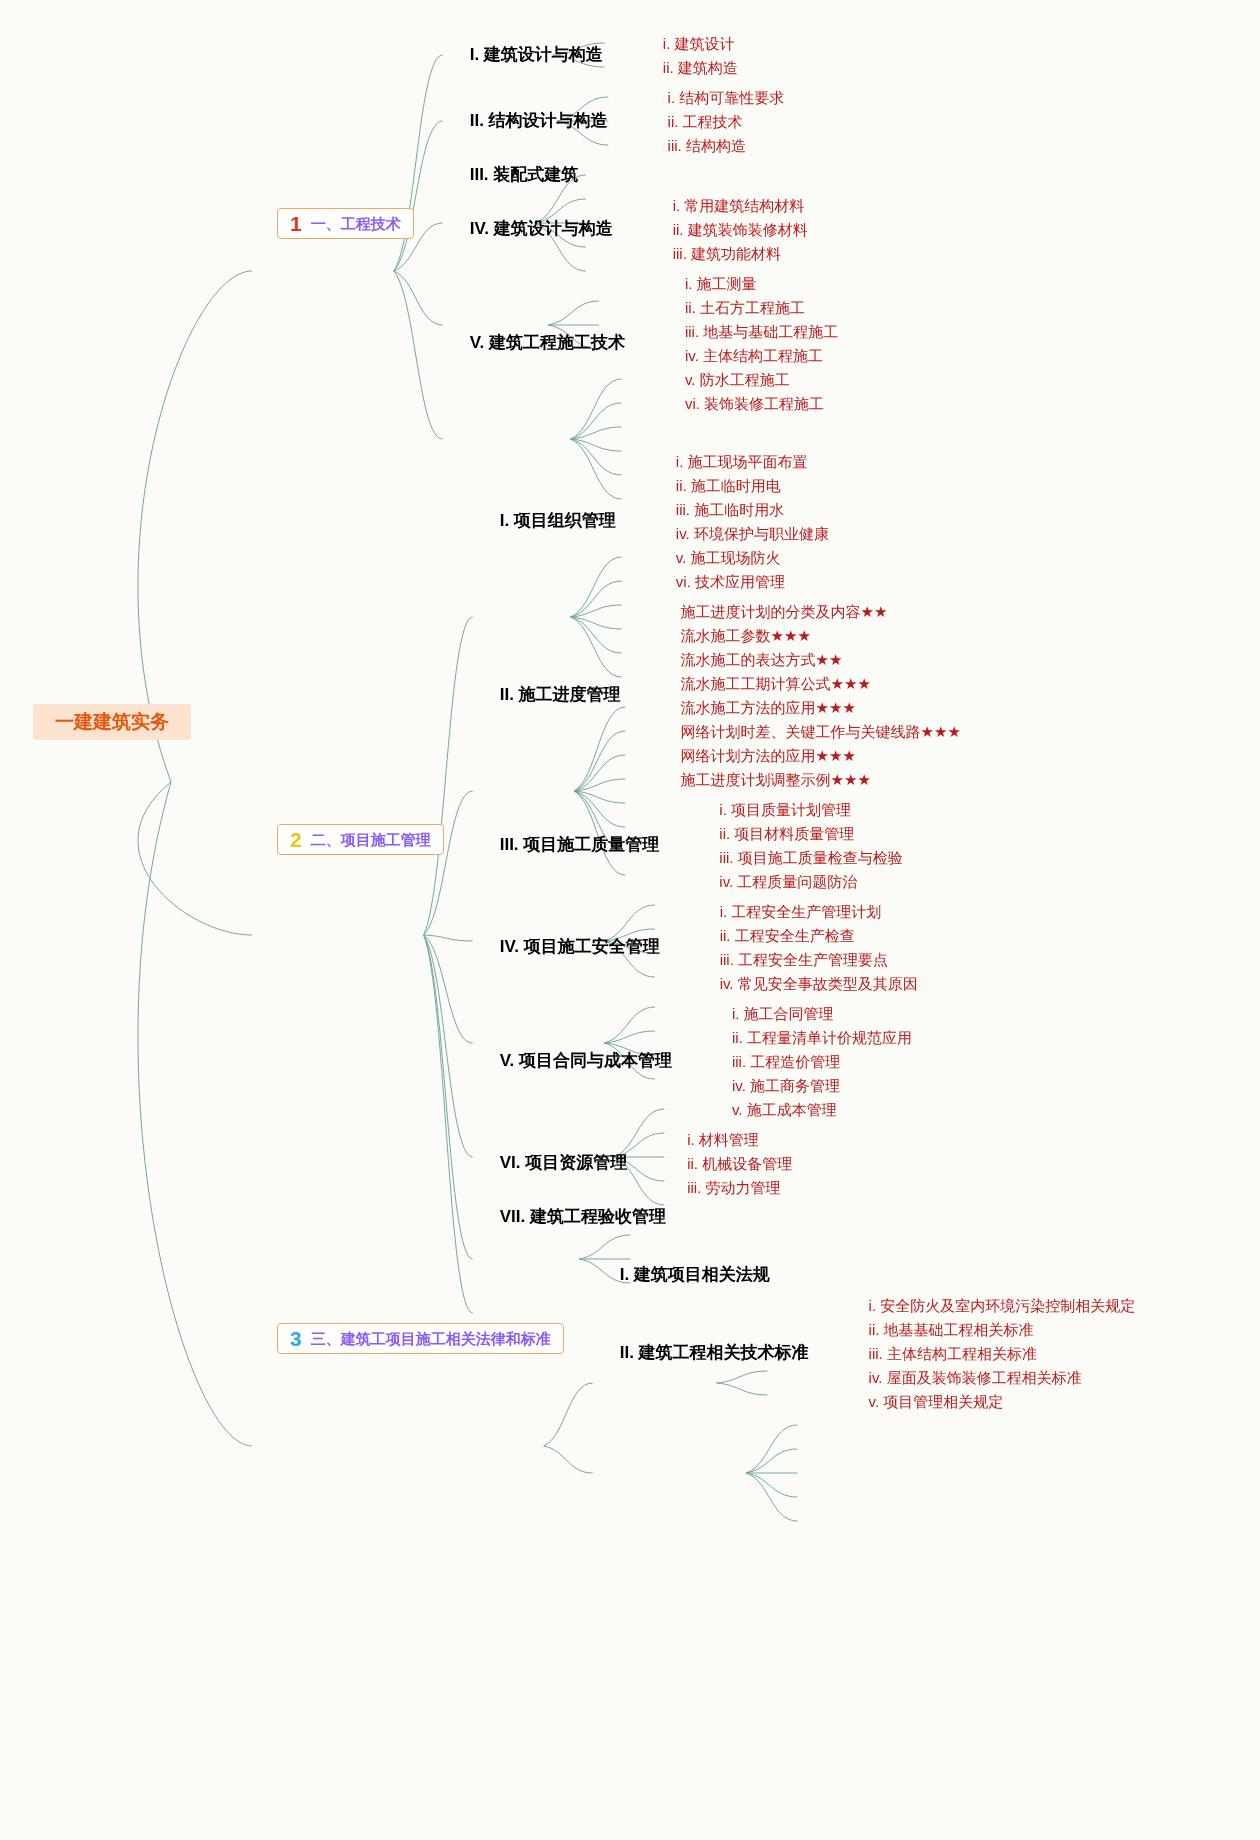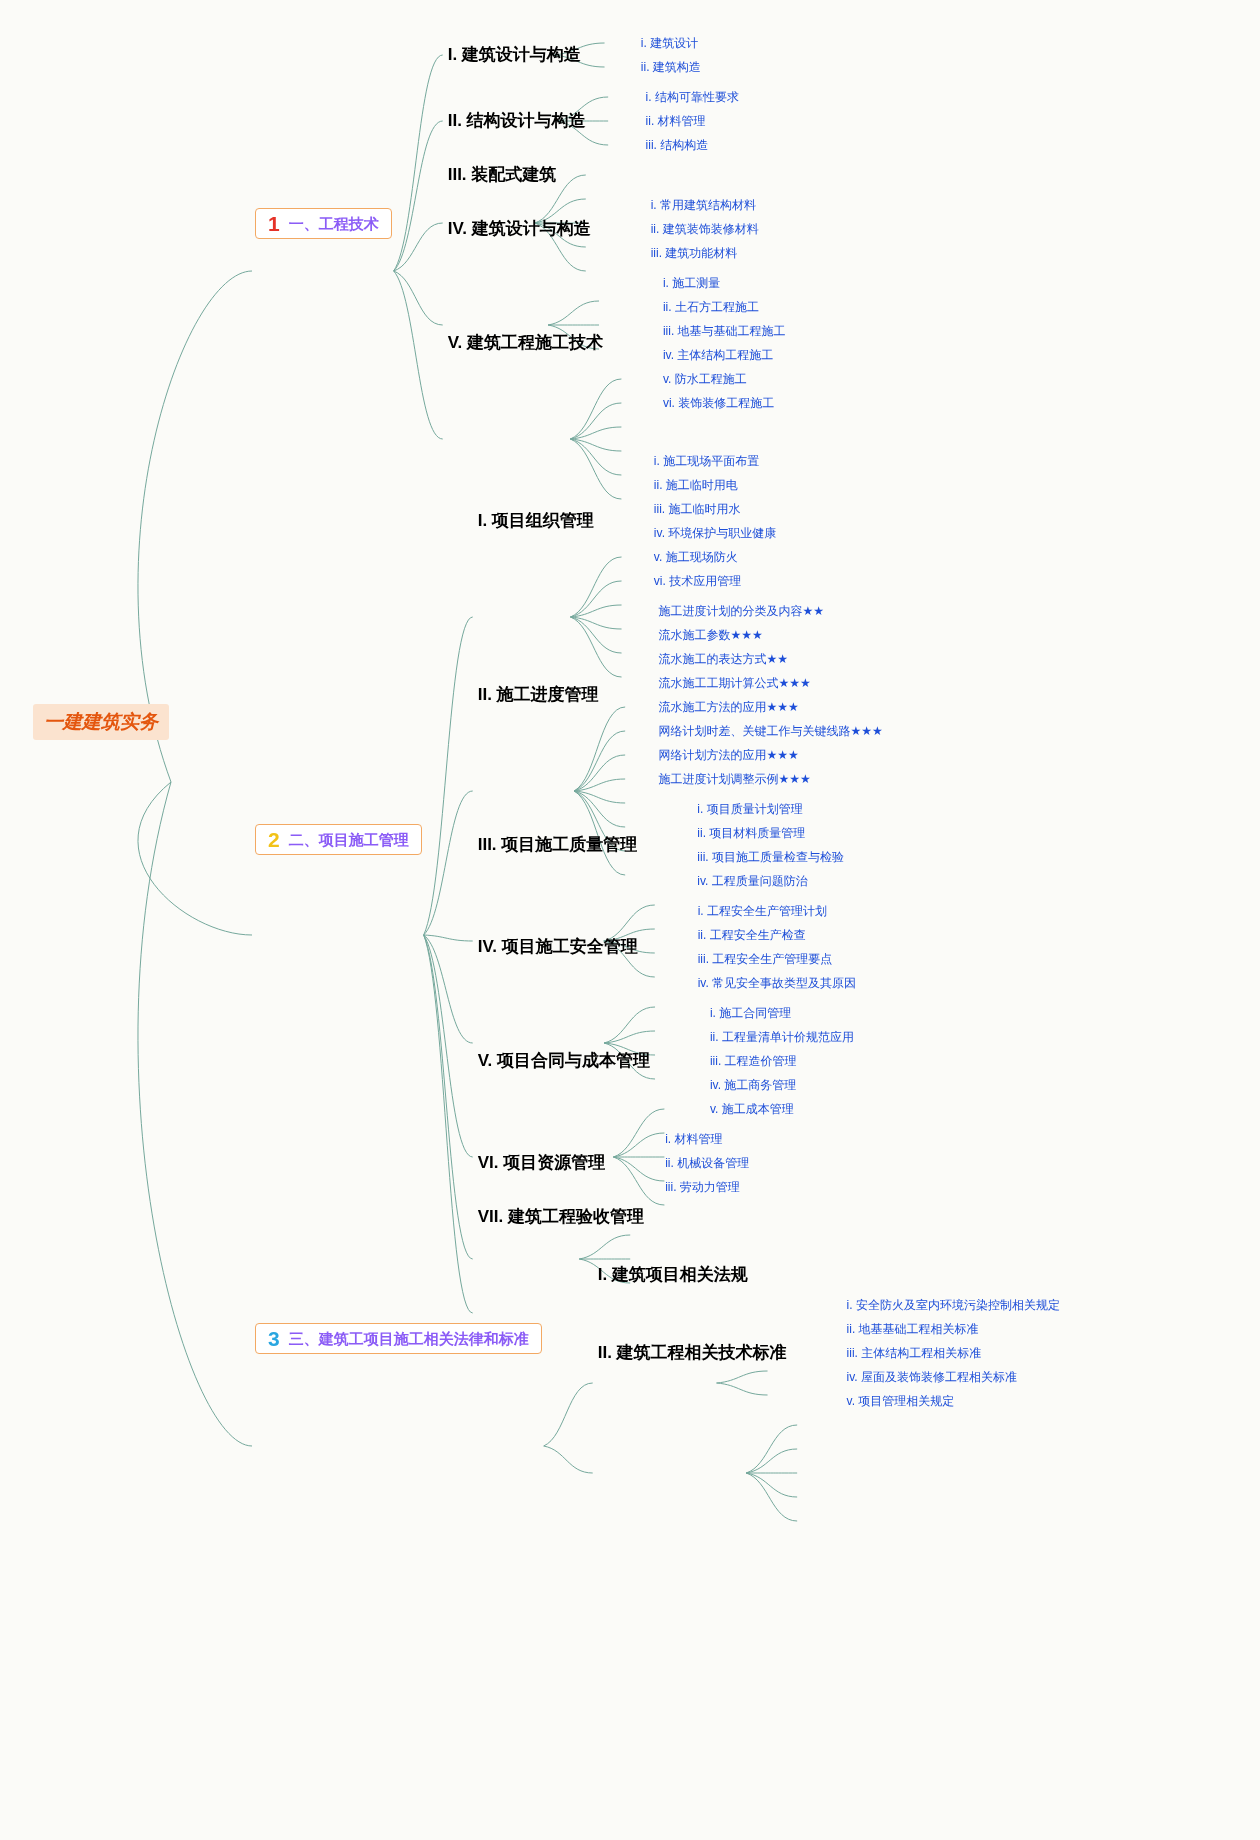--- a/index.html
+++ b/index.html
@@ -33,24 +33,23 @@
     flex-direction: column;
     justify-content: center;
   }
   .label { white-space: nowrap; flex: none; }
 
   .root-label {
     font-size: 19px;
     font-weight: bold;
     color: #e4560e;
     background: #fbe3cf;
-    padding: 5px 11px;
+    padding: 5px 22px;
     border-radius: 3px;
     margin-right: 86px;
-    font-style: italic;
   }
   .branch-node { margin: 14px 0; }
   .branch-box {
     display: flex;
     align-items: center;
     background: #ffffff;
     border: 1px solid #f3a963;
     border-radius: 4px;
     padding: 3px 12px;
     margin-right: 54px;
@@ -70,23 +69,23 @@
   .level2 { margin: 3px 0; }
   .level2-label {
     font-size: 17px;
     font-weight: 600;
     color: #000000;
     line-height: 16px;
     padding: 4px 2px;
     margin-right: 56px;
   }
   .level3-label {
-    font-size: 12px;
+    font-size: 15px;
     font-weight: 400;
-    color: #1d4ed8;
+    color: #b91c1c;
     line-height: 15px;
     padding: 4.5px 2px;
   }
 </style>
 </head>
 <body>
 
 <div id="mindmap">
   <svg id="connectors" width="1260" height="1840" viewBox="0 0 1260 1840">
       <path d="M 171 782 C 86 552.05, 184 271, 252 271" fill="none" stroke="#75a89c" stroke-width="1"></path>
@@ -184,21 +183,21 @@
                 </div>
               </div>
             </div>
             <div class="node level2">
               <div class="label level2-label">II. 结构设计与构造</div>
               <div class="children">
                 <div class="node level3">
                   <div class="label level3-label">i. 结构可靠性要求</div>
                 </div>
                 <div class="node level3">
-                  <div class="label level3-label">ii. 材料管理</div>
+                  <div class="label level3-label">ii. 工程技术</div>
                 </div>
                 <div class="node level3">
                   <div class="label level3-label">iii. 结构构造</div>
                 </div>
               </div>
             </div>
             <div class="node level2">
               <div class="label level2-label">III. 装配式建筑</div>
             </div>
             <div class="node level2">

